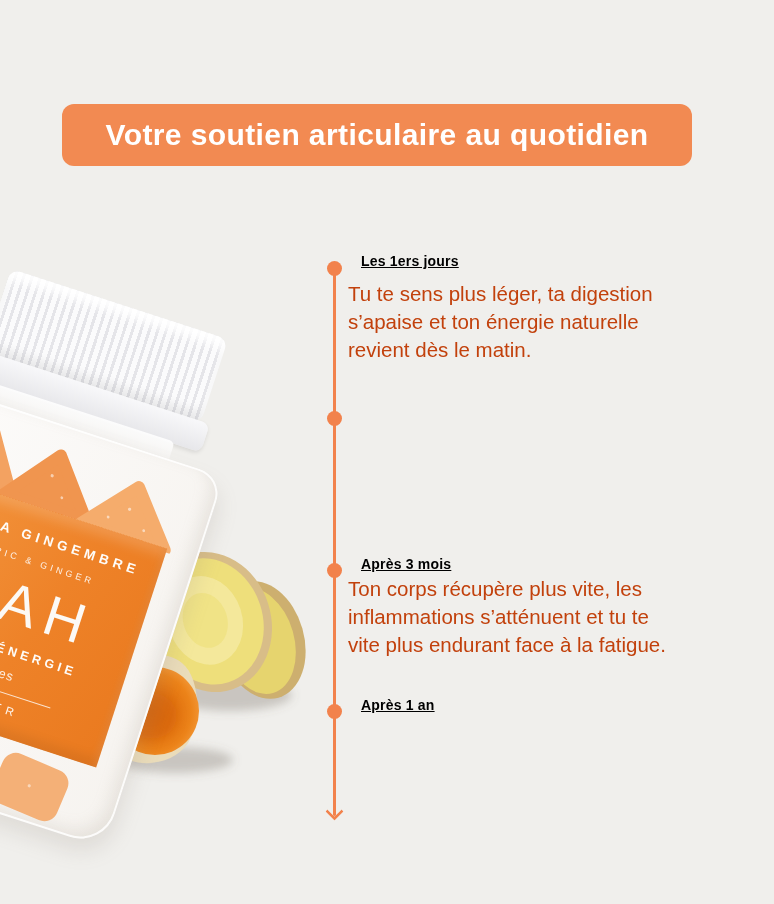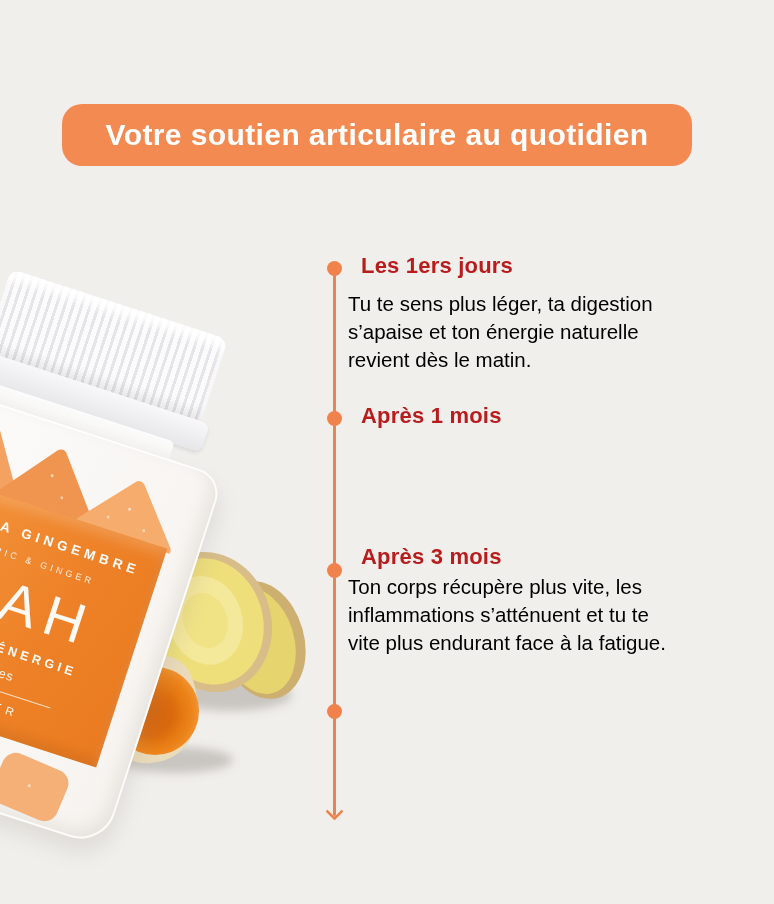--- a/index.html
+++ b/index.html
@@ -8,21 +8,21 @@
     position:relative;
     overflow:hidden;
     background:#F0EFEC;
     font-family:"Liberation Sans","DejaVu Sans",sans-serif;
   }
   .canvas { position:absolute; inset:0; }
 
   
   .banner {
     position:absolute; left:62px; top:104px; width:630px; height:62px;
-    background:#F28A52; border-radius:20px;
+    background:#F28A52; border-radius:12px;
     display:flex; align-items:center; justify-content:center;
     color:#FFFFFF; font-size:30px; font-weight:bold; letter-spacing:.4px;
   }
 
   
   .tl-line {
     position:absolute; left:333px; top:268px; width:3px; height:548px;
     background:#F2824C; border-radius:2px;
   }
   .tl-dot {
@@ -31,28 +31,28 @@
   }
   .tl-dot.d1{ top:261px } .tl-dot.d2{ top:411px }
   .tl-dot.d3{ top:563px } .tl-dot.d4{ top:704px }
   .tl-arrow {
     position:absolute; left:328px; top:805px; width:13px; height:13px;
     border-right:3px solid #F2824C; border-bottom:3px solid #F2824C;
     border-radius:1px; transform:rotate(45deg);
   }
   .milestone { position:absolute; left:348px; width:400px; }
   .milestone.m1{ top:253px } .milestone.m2{ top:403px }
-  .milestone.m3{ top:544px } .milestone.m4{ top:697px }
+  .milestone.m3{ top:556px } .milestone.m4{ top:697px }
   .milestone h3 {
-    font-size:22px; font-weight:bold; color:#b91c1c;
-    margin:0 0 11px 13px; letter-spacing:.2px;
+    font-size:14px; font-weight:bold; color:#000000;
+    margin:0 0 11px 13px; letter-spacing:.2px;text-decoration:underline;
   }
   .milestone.m3 h3, .milestone.m4 h3 { margin-bottom:3px; }
   .milestone p {
-    font-size:20.5px; line-height:28px; color:#000000;
+    font-size:20.5px; line-height:28px; color:#c2410c;
     white-space:pre-line;
   }
 
   
   .veg { position:absolute; left:50px; top:535px; z-index:1; }
 
   
   .bottle {
     position:absolute; left:-65px; top:302px; width:340px; height:560px;
     transform:rotate(18deg); transform-origin:170px 50px; z-index:2;
@@ -201,24 +201,24 @@
   <div class="tl-dot d4"></div>
   <div class="tl-arrow"></div>
 
   <div class="milestone m1">
     <h3>Les 1ers jours</h3>
     <p>Tu te sens plus léger, ta digestion
 s’apaise et ton énergie naturelle
 revient dès le matin.</p>
   </div>
   <div class="milestone m2">
-    <h3>Après 1 mois</h3>
   </div>
   <div class="milestone m3">
     <h3>Après 3 mois</h3>
     <p>Ton corps récupère plus vite, les
 inflammations s’atténuent et tu te
 vite plus endurant face à la fatigue.</p>
   </div>
   <div class="milestone m4">
+    <h3>Après 1 an</h3>
   </div>
 
 </div>
 
 </body></html>

